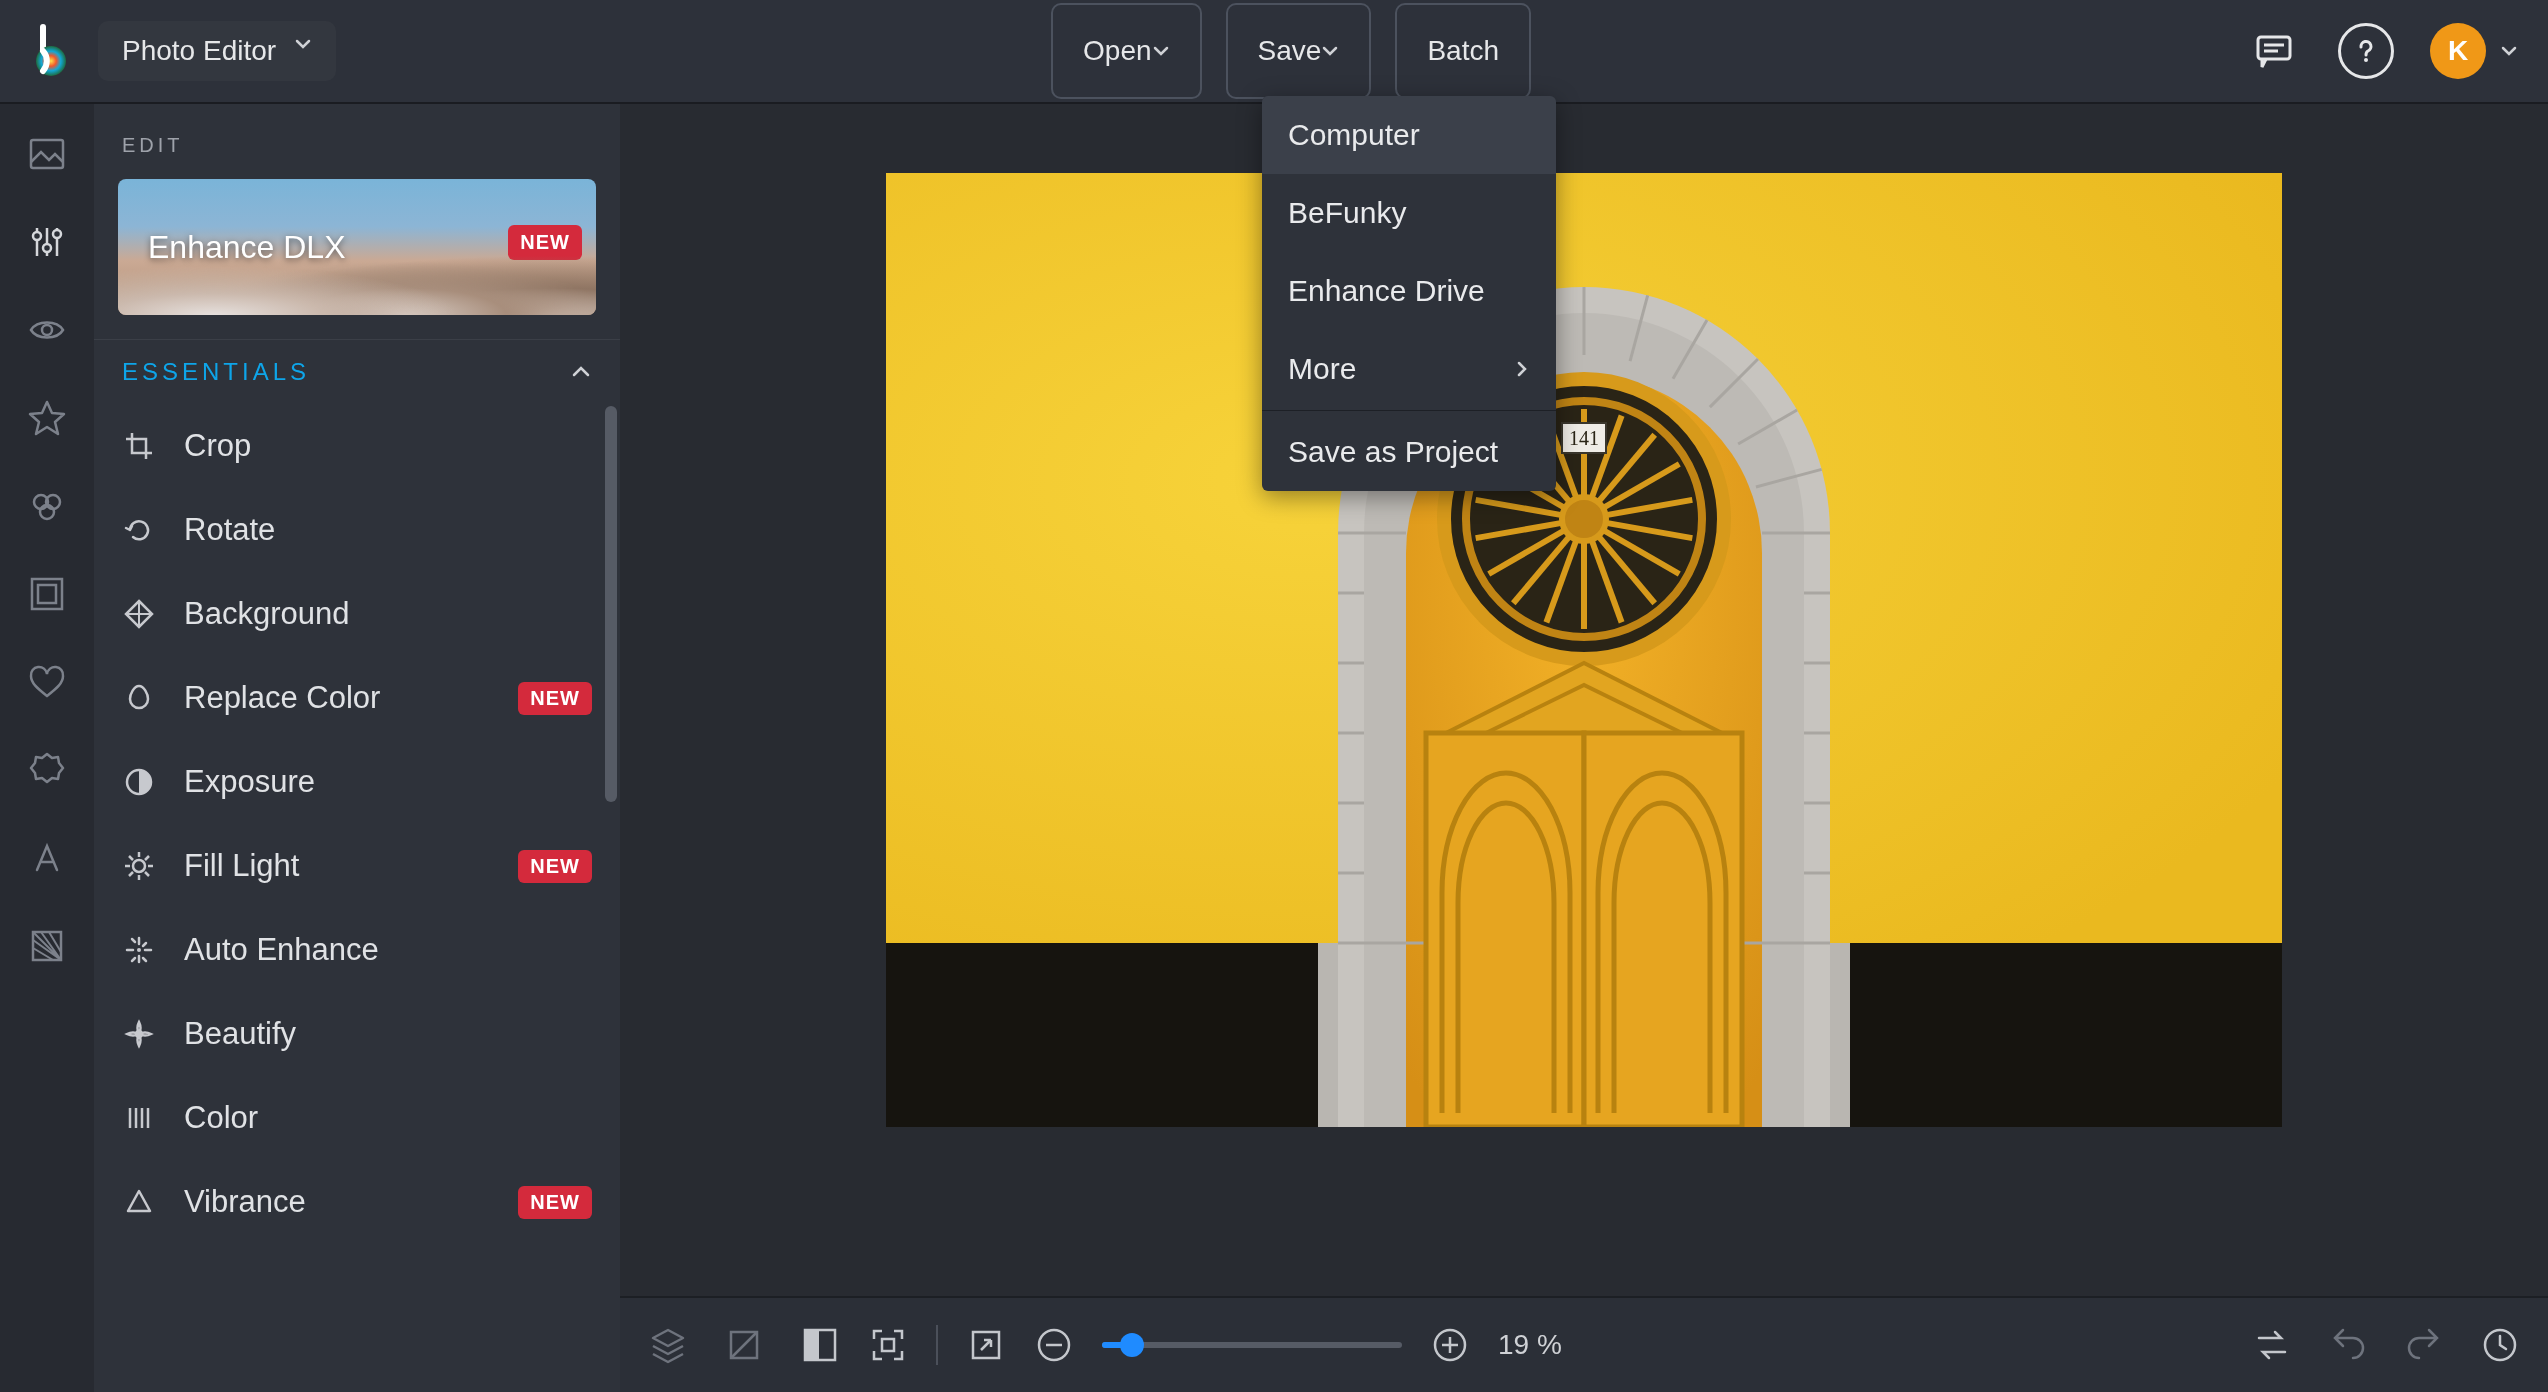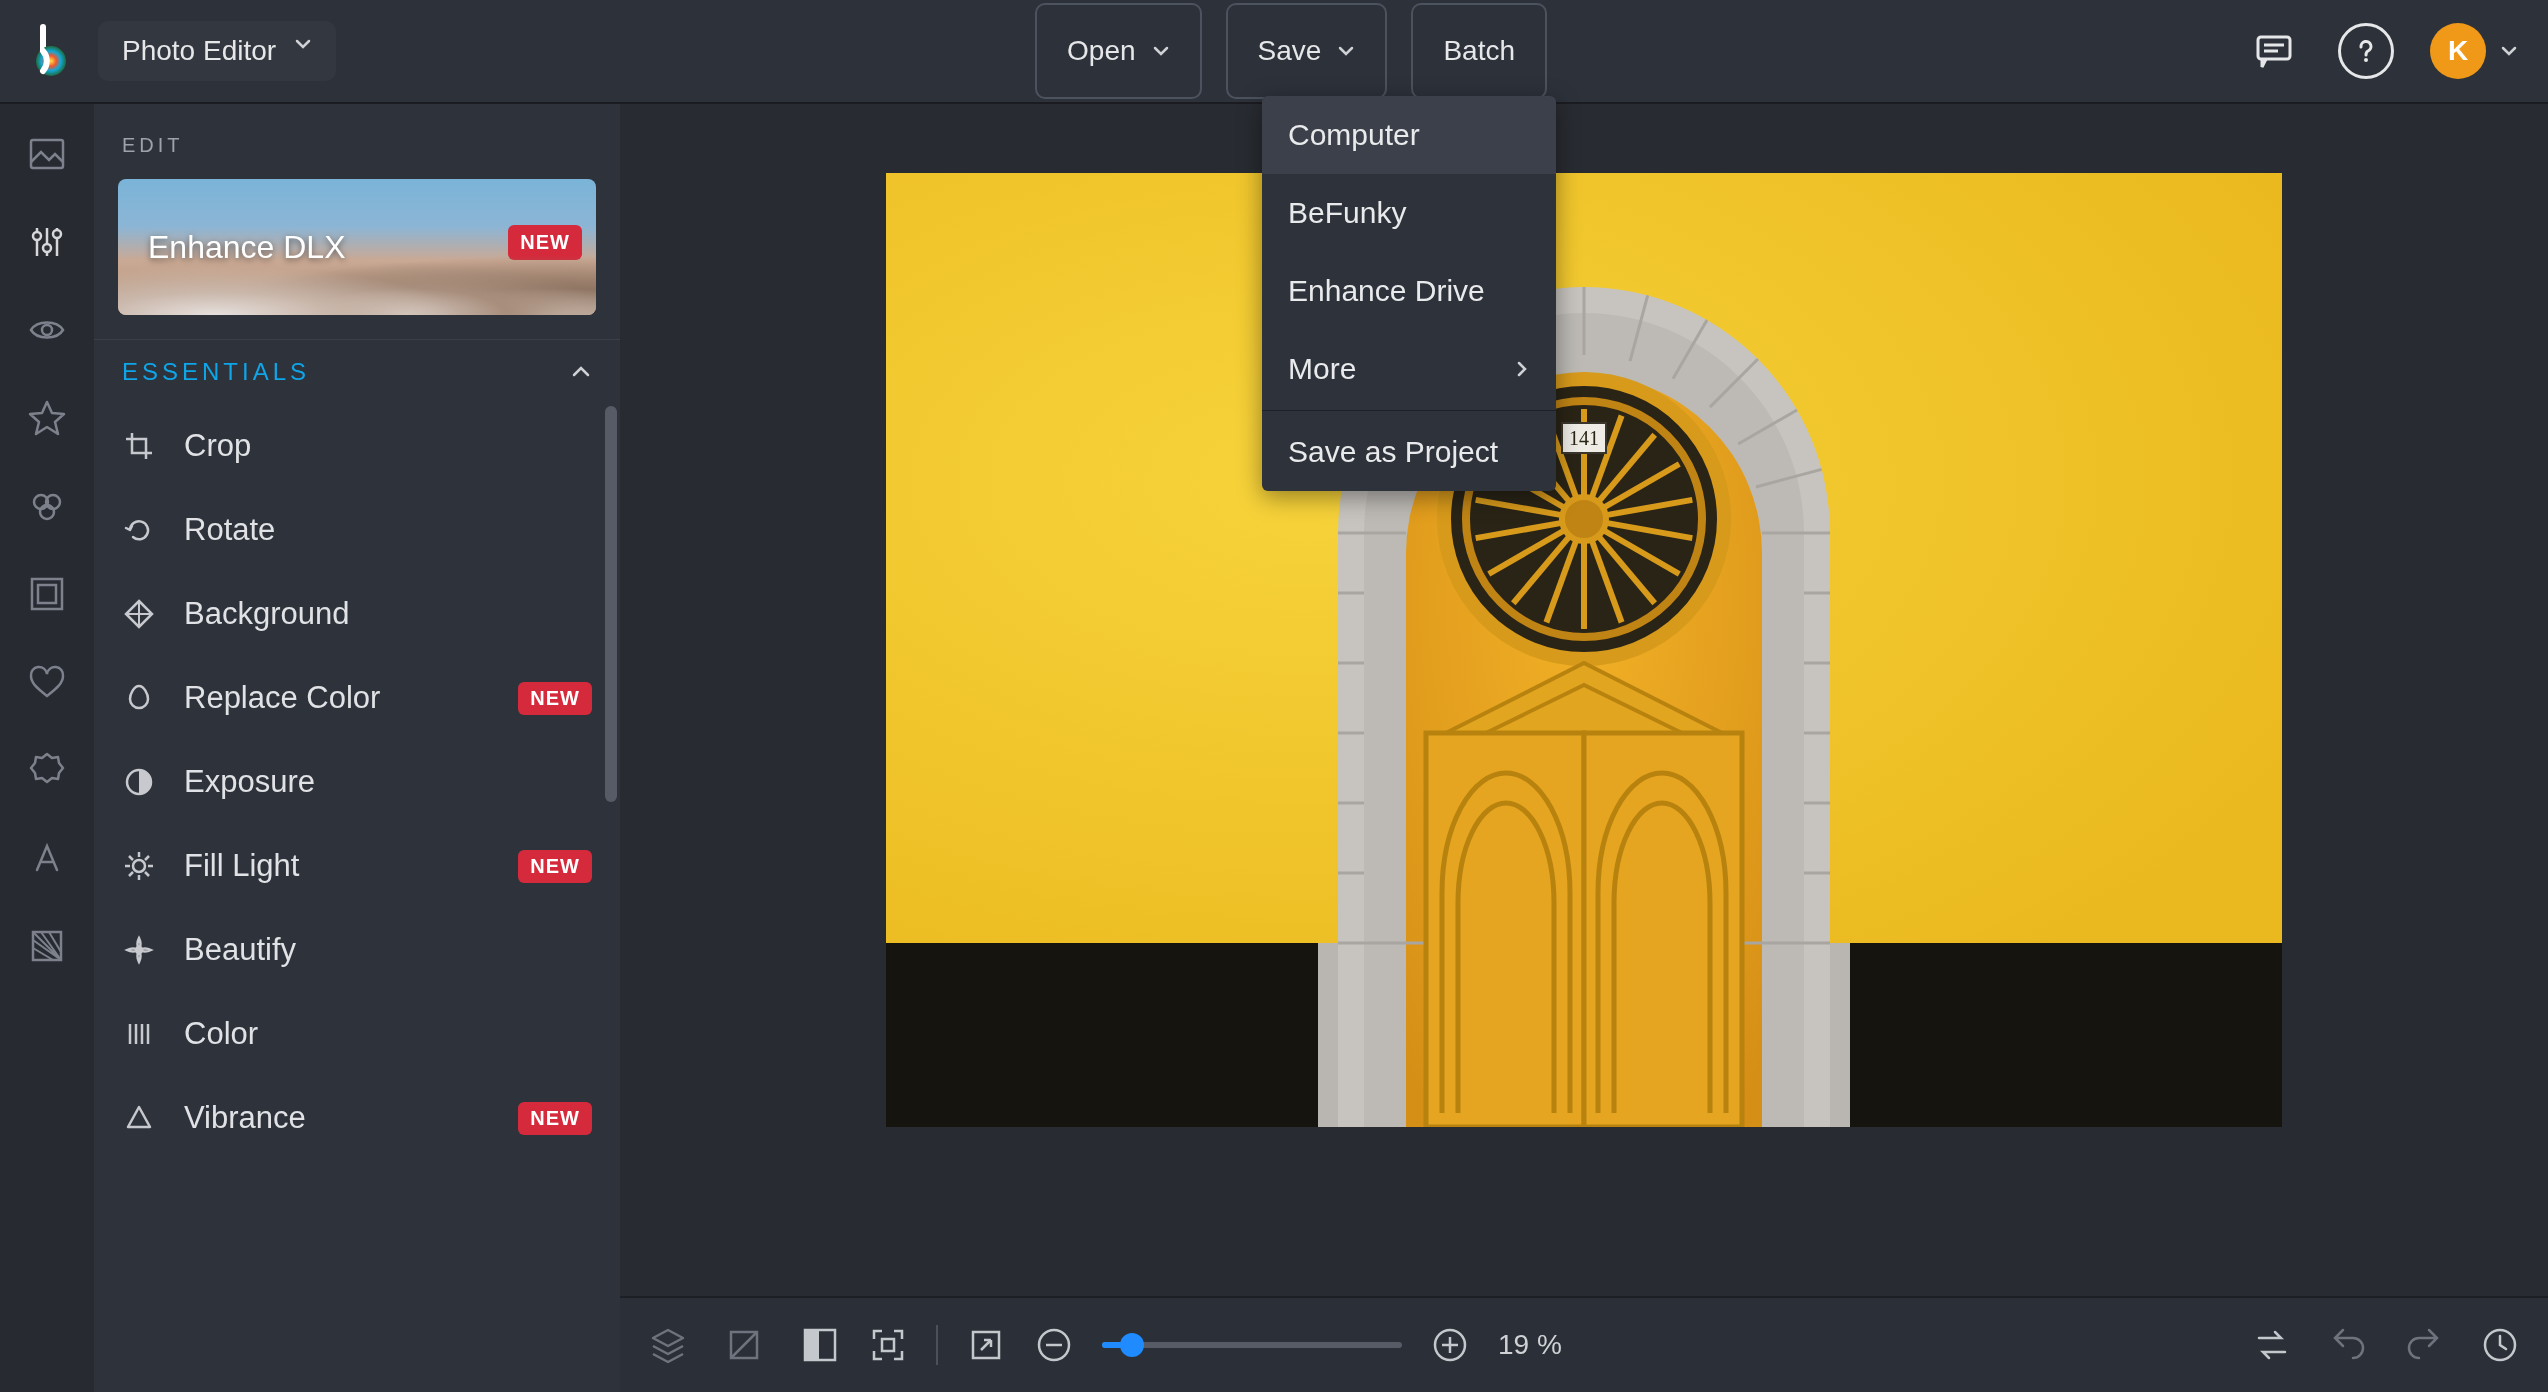--- a/index.html
+++ b/index.html
@@ -18,21 +18,21 @@
   html,body{margin:0;padding:0;width:2548px;height:1392px;background:var(--bg0);font-family:"Helvetica Neue",Arial,sans-serif;color:var(--txt);overflow:hidden;}
   body{font-size:28px;}
 
   
   .topbar{height:104px;display:flex;align-items:center;padding:0 14px;background:#2d313a;border-bottom:2px solid #1a1c21;}
   .logo{width:70px;height:70px;display:flex;align-items:center;justify-content:center;margin-right:14px;}
   .app-select{padding:14px 24px;background:var(--bg2);border-radius:10px;display:flex;align-items:flex-start;gap:18px;cursor:pointer;}
   .chev{display:inline-block;width:18px;height:18px;}
   .chev svg{display:block;}
   .top-center{flex:1;display:flex;justify-content:center;gap:24px;position:relative;}
-  .top-btn{padding:30px 30px;border:2px solid #4c525e;border-radius:10px;display:flex;align-items:center;gap:16px;cursor:pointer;color:var(--txt);}
+  .top-btn{padding:30px 30px;border:2px solid #4c525e;border-radius:10px;display:flex;align-items:center;cursor:pointer;color:var(--txt);}
   .top-right{display:flex;align-items:center;gap:36px;margin-right:16px;}
   .icon-btn{width:56px;height:56px;display:flex;align-items:center;justify-content:center;border-radius:50%;cursor:pointer;}
   .avatar{width:56px;height:56px;border-radius:50%;background:var(--orange);display:flex;align-items:center;justify-content:center;font-weight:600;color:#fff;}
   .avatar-wrap{display:flex;align-items:center;gap:14px;}
 
   
   .dropdown{position:absolute;top:96px;left:1262px;width:294px;background:#2e323a;border-radius:6px;box-shadow:0 6px 24px rgba(0,0,0,.4);overflow:hidden;z-index:50;}
   .dd-item{padding:22px 26px;cursor:pointer;display:flex;align-items:center;justify-content:space-between;color:#e9eaec;font-size:30px;}
   .dd-item.hover{background:#3b404a;}
   .dd-div{height:1px;background:#1d2026;margin:2px 0;}
@@ -319,20 +319,29 @@
                 <line x1="24" y1="15" x2="29" y2="15"></line>
                 <line x1="5" y1="5" x2="9" y2="9"></line>
                 <line x1="21" y1="21" x2="25" y2="25"></line>
                 <line x1="21" y1="9" x2="25" y2="5"></line>
                 <line x1="5" y1="25" x2="9" y2="21"></line>
               </g>
             </svg>
           </span>
           <span class="tlabel">Fill Light</span>
           <span class="new">NEW</span>
+        </div>
+        <div class="tool">
+          <span class="ticon">
+            <svg width="30" height="30" viewBox="0 0 30 30">
+              <path d="M15 3v6m0 12v6M3 15h6m12 0h6M8 4l3 3M19 23l3 3M22 8l-3 3M8 26l3-3" stroke="currentColor" stroke-width="2.5" stroke-linecap="round"></path>
+              <circle cx="15" cy="15" r="2" fill="currentColor"></circle>
+            </svg>
+          </span>
+          <span class="tlabel">Auto Enhance</span>
         </div>
         <div class="tool">
           <span class="ticon">
             <svg width="30" height="30" viewBox="0 0 30 30">
               <g stroke="currentColor" stroke-width="2.5" fill="none">
                 <circle cx="15" cy="15" r="3"></circle>
                 <path d="M15 3c2 4 2 8 0 12-2-4-2-8 0-12zM15 27c2-4 2-8 0-12-2 4-2 8 0 12zM3 15c4-2 8-2 12 0-4 2-8 2-12 0zM27 15c-4-2-8-2-12 0 4 2 8 2 12 0z"></path>
               </g>
             </svg>
           </span>

